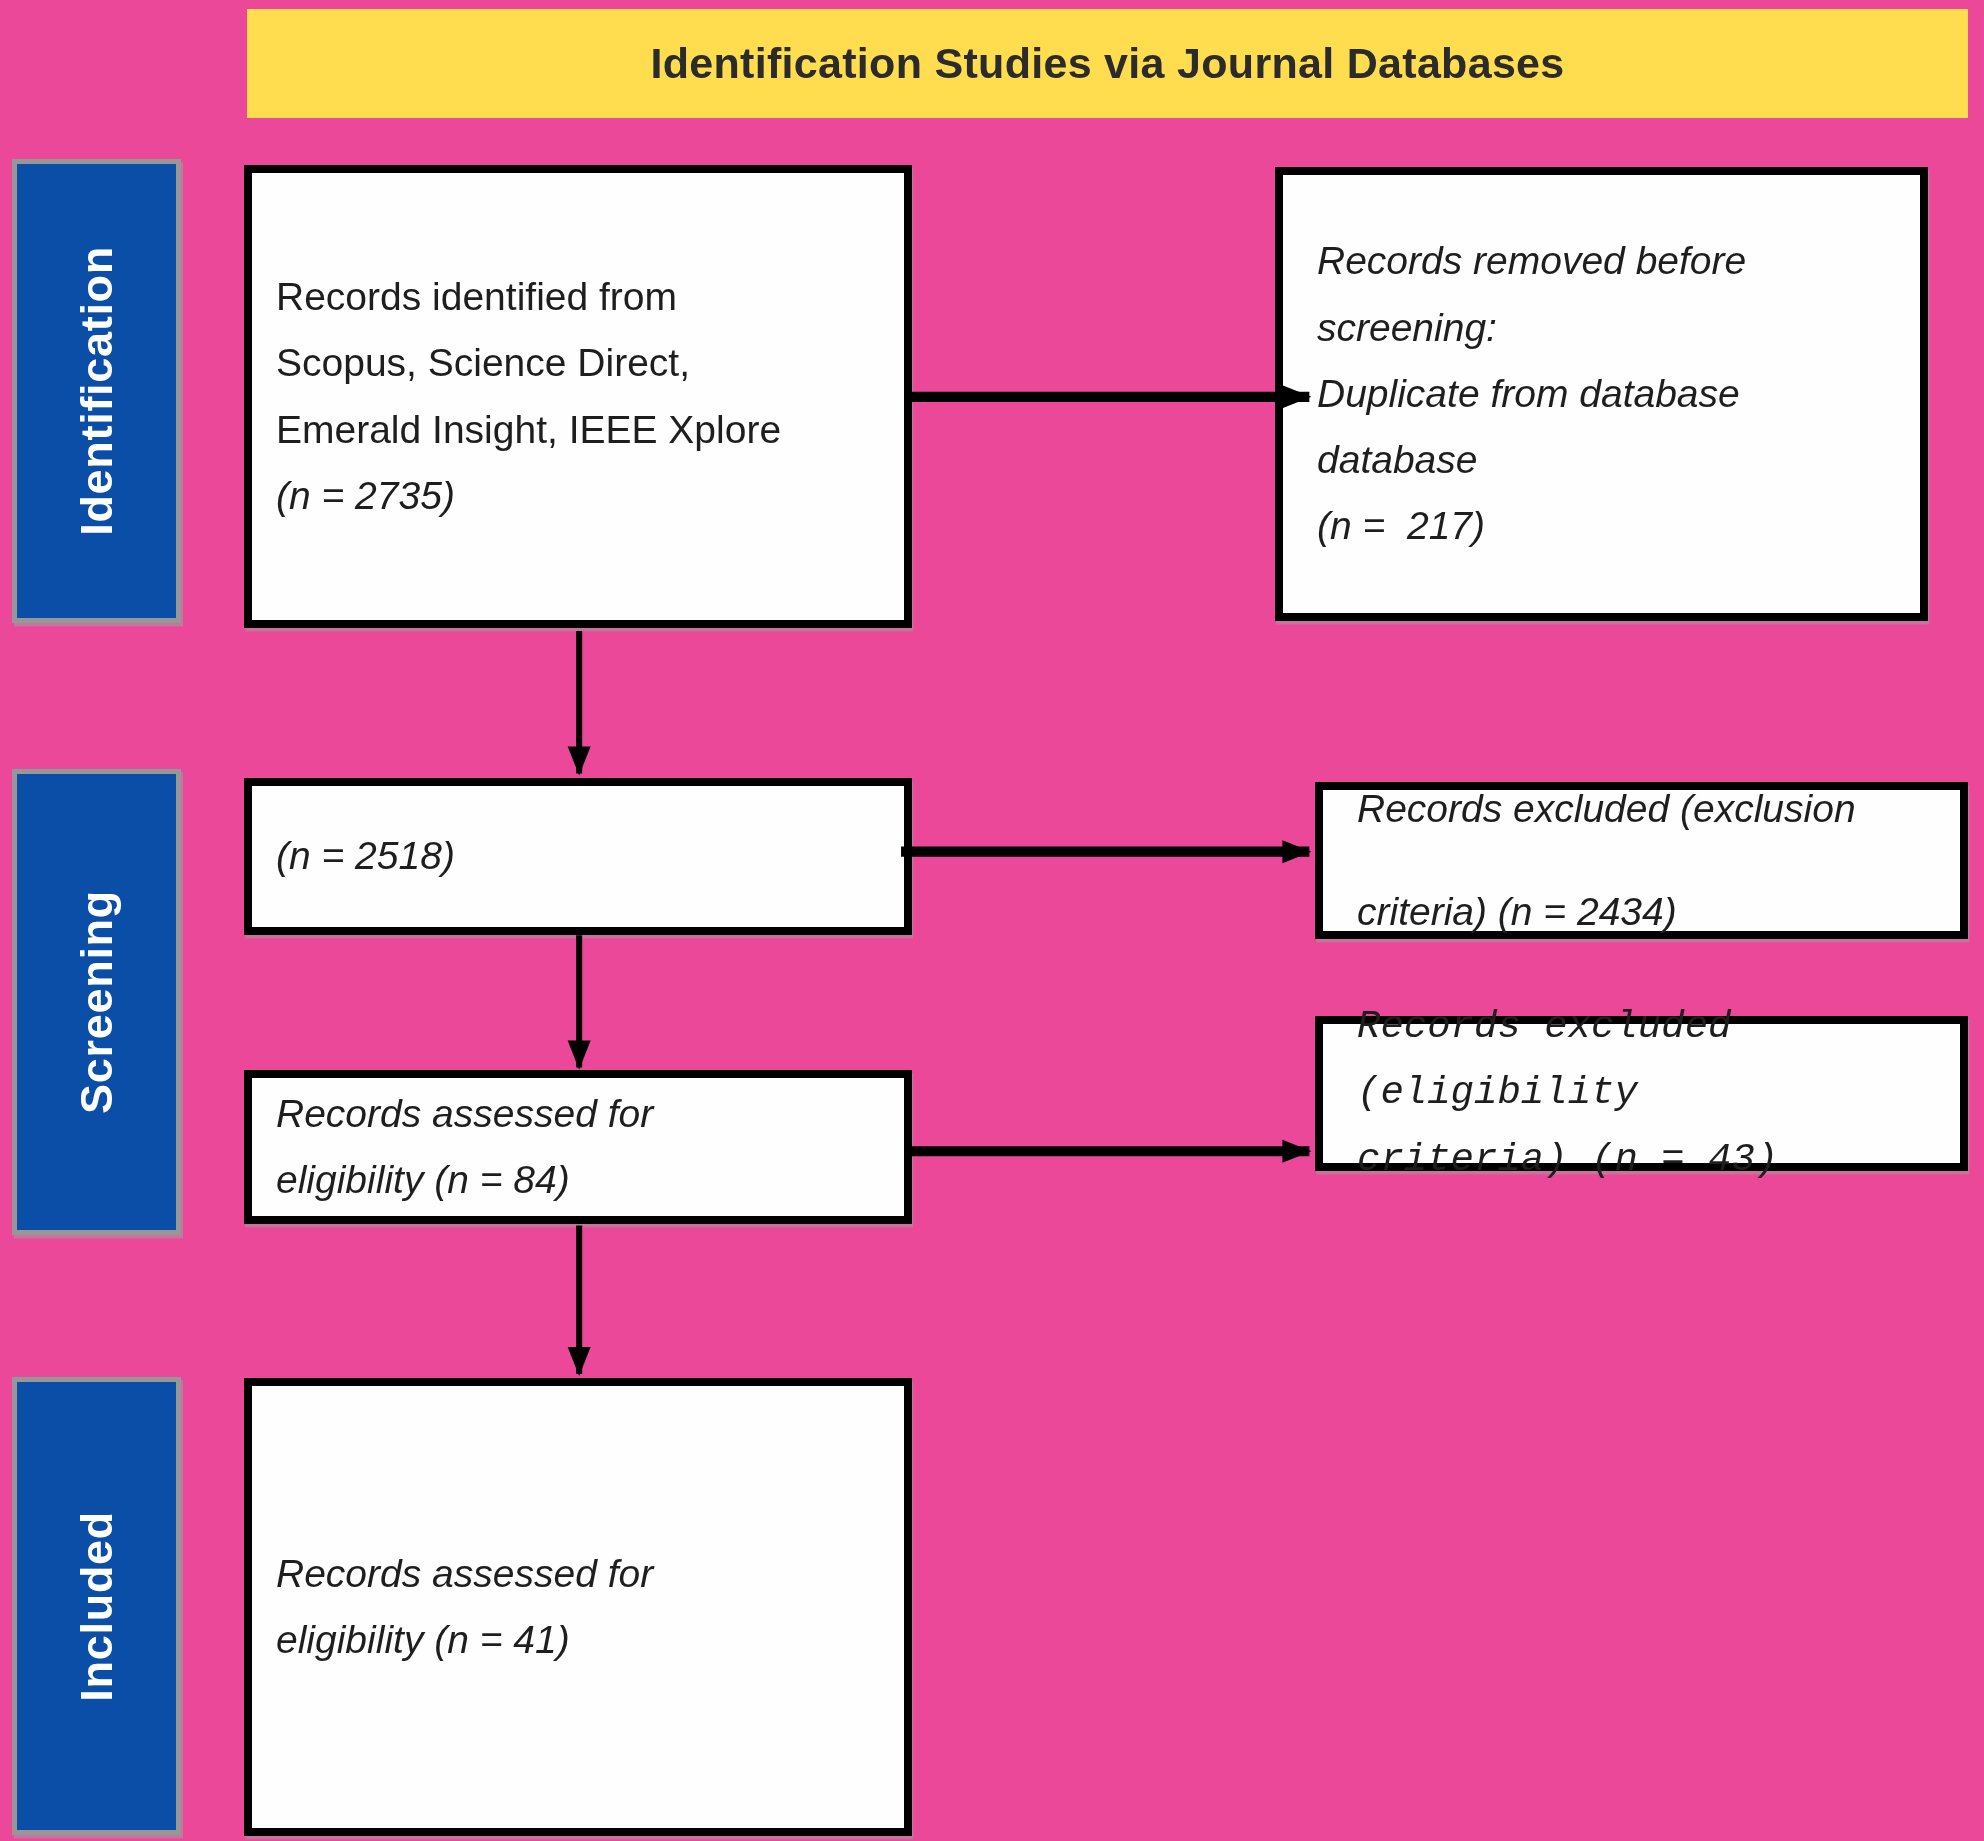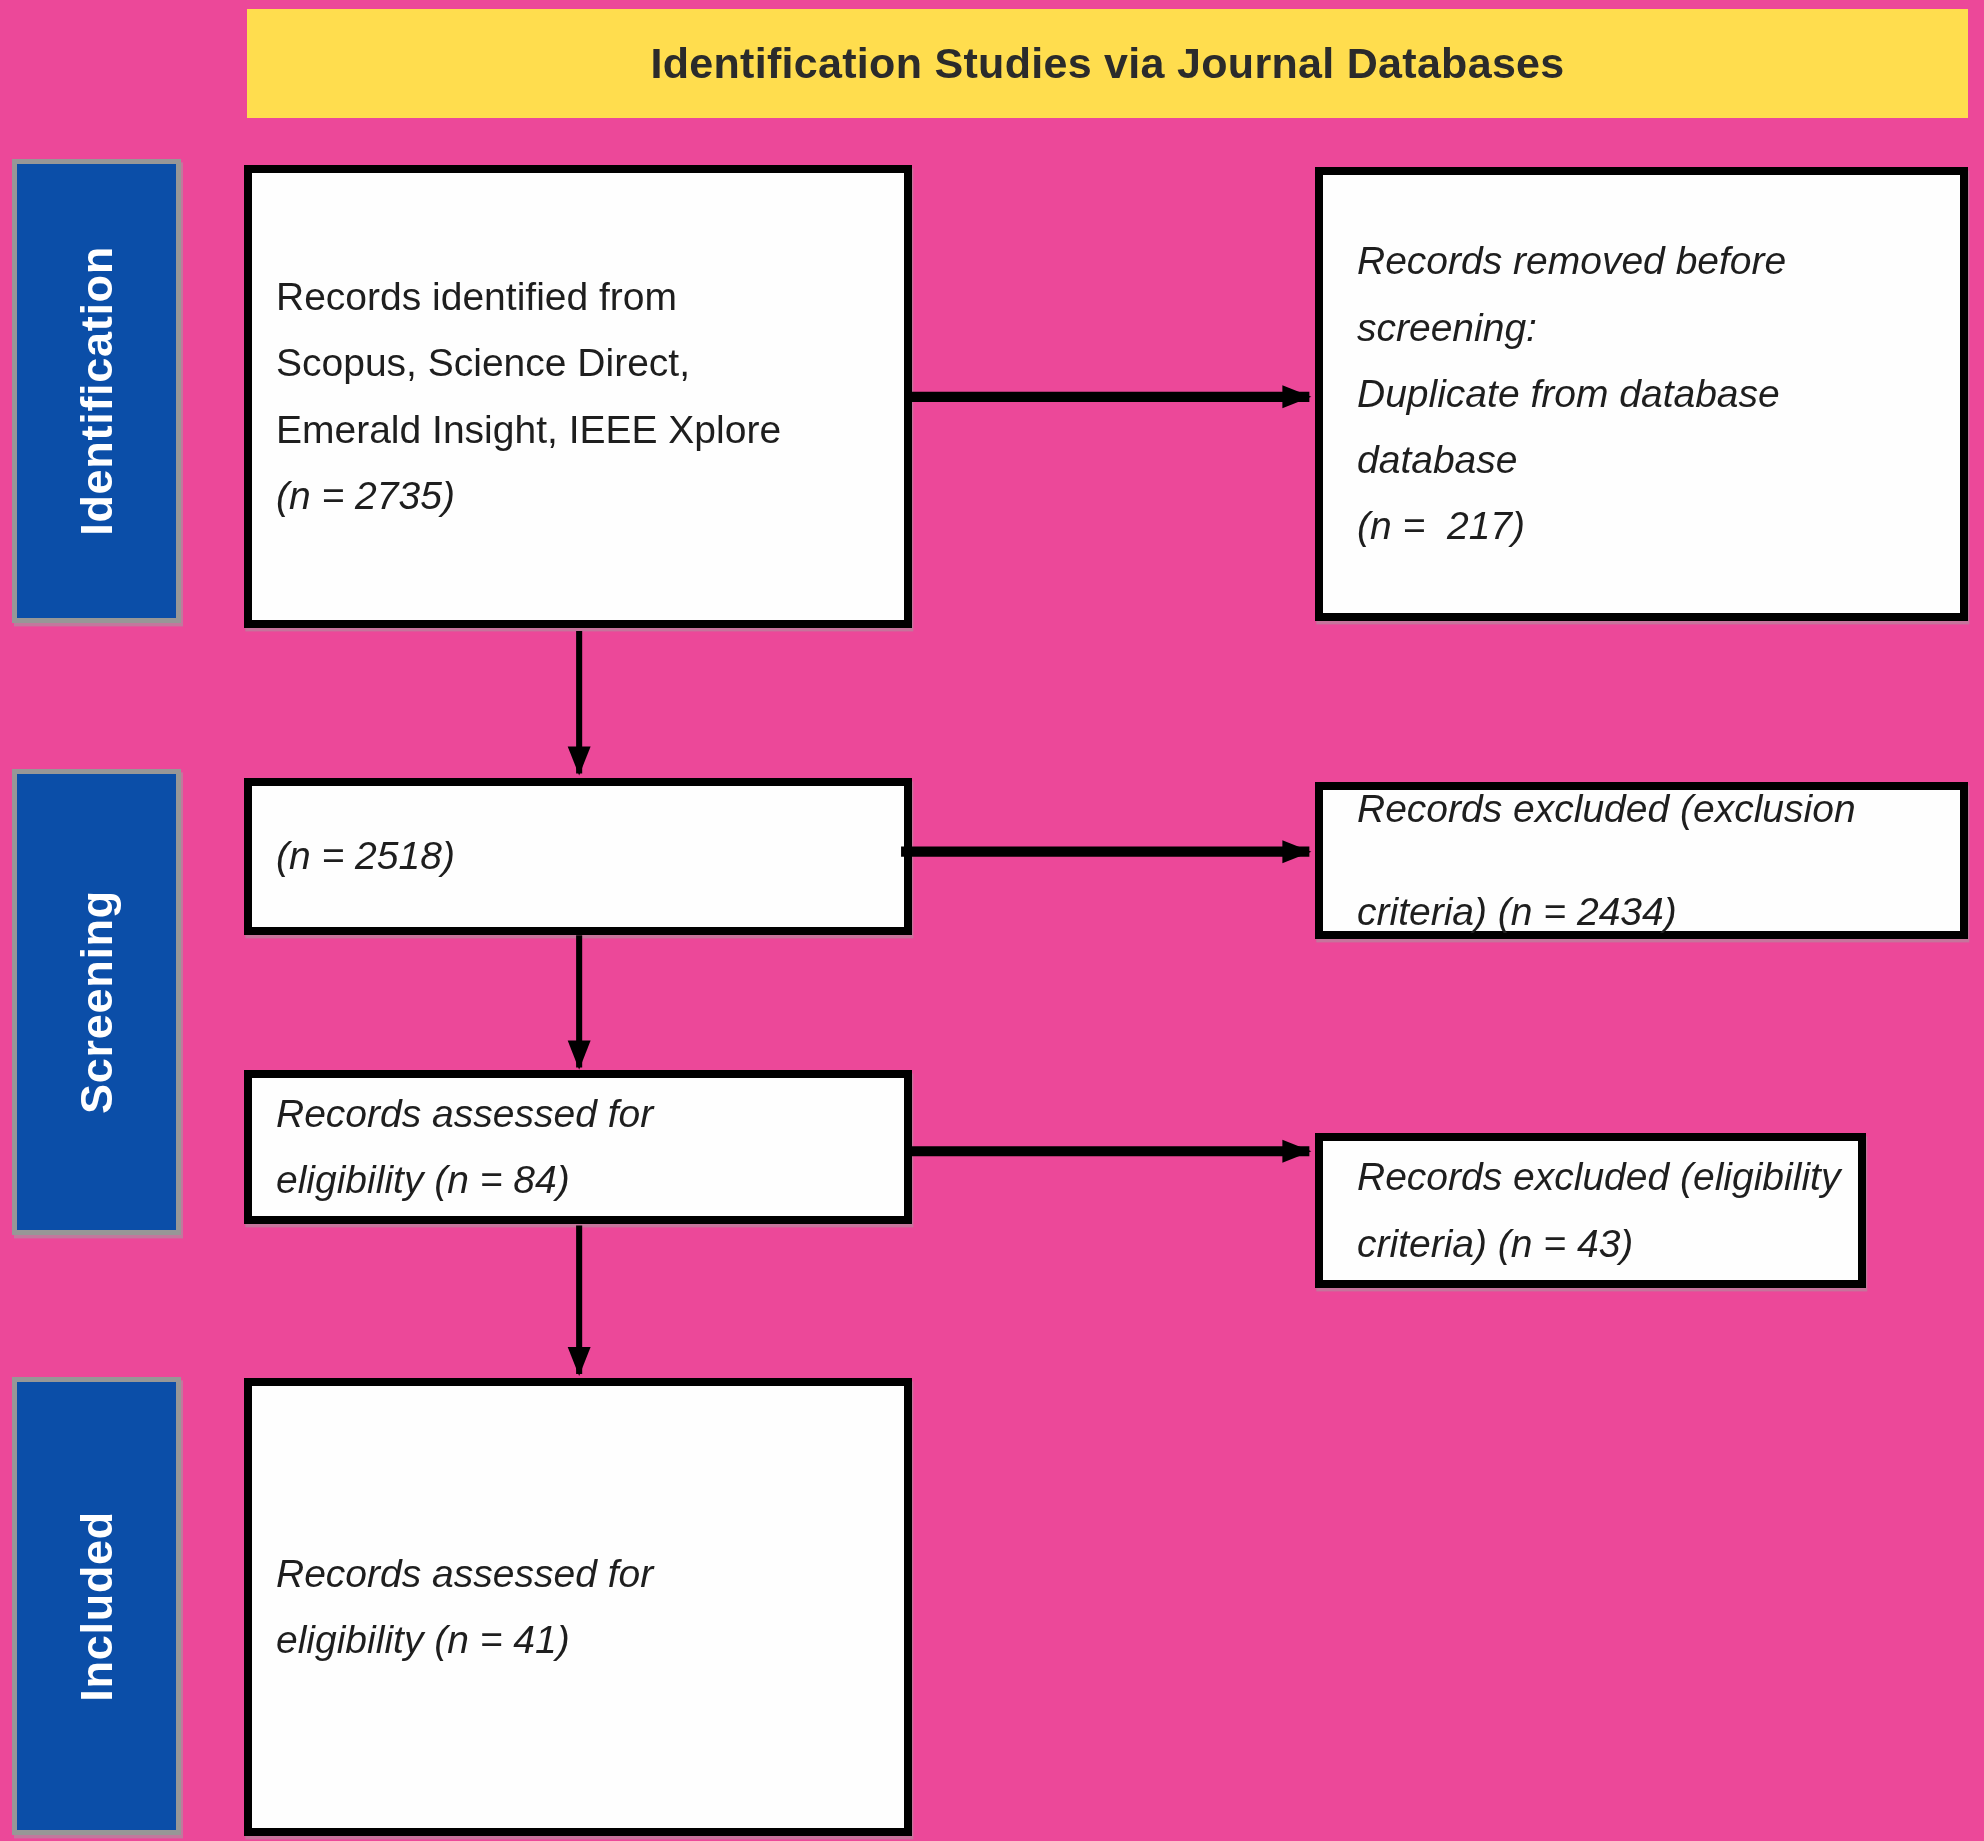--- a/index.html
+++ b/index.html
@@ -46,23 +46,23 @@
     padding-left:24px; padding-right:13.5px;
     color:#1e1e1e; font-size:39px; line-height:1.7;
     box-shadow:1.3px 3.4px 0 rgba(160,160,160,.5);
   }
   .wbox .line { white-space:pre-wrap; }
   .italic { font-style:italic; }
   .b1 { left:244px;  top:165px;  width:668px; height:463px; }
   .b2 { left:244px;  top:778px; width:668px; height:157px; }
   .b3 { left:244px;  top:1070px; width:668px; height:154px; }
   .b4 { left:244px;  top:1378px; width:668px; height:458px; }
-  .r1 { left:1315px; top:167px;  width:653px; height:454px; padding-left:34px; }
+  .r1 { left:1275px; top:167px;  width:653px; height:454px; padding-left:34px; }
   .r2 { left:1315px; top:782px; width:653px; height:157px; padding-left:34px;gap:36px; }
-  .r3 { left:1315px; top:1133px; width:551px; height:155px; padding-left:34px; }
+  .r3 { left:1315px; top:1016px; width:653px; height:155px; padding-left:34px;font-family:Liberation Mono, monospace; }
   
   svg.arrows { position:absolute; left:0; top:0; width:1985px; height:1841px; pointer-events:none; }
 </style>
 </head>
 <body>
 
 <div id="canvas">
 
   <div class="banner">
     <div class="banner-title">Identification Studies via Journal Databases</div>

